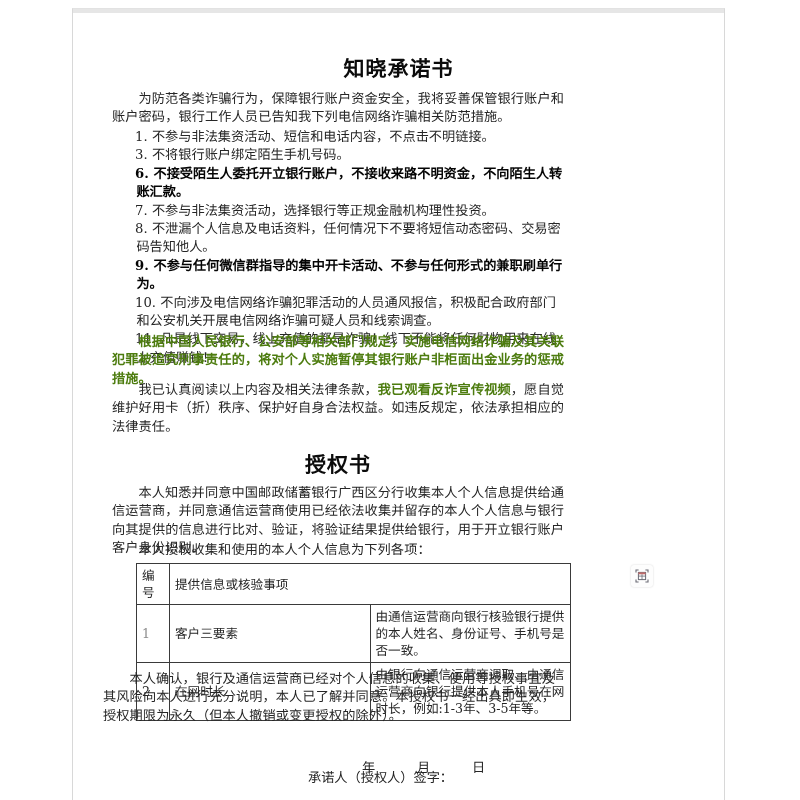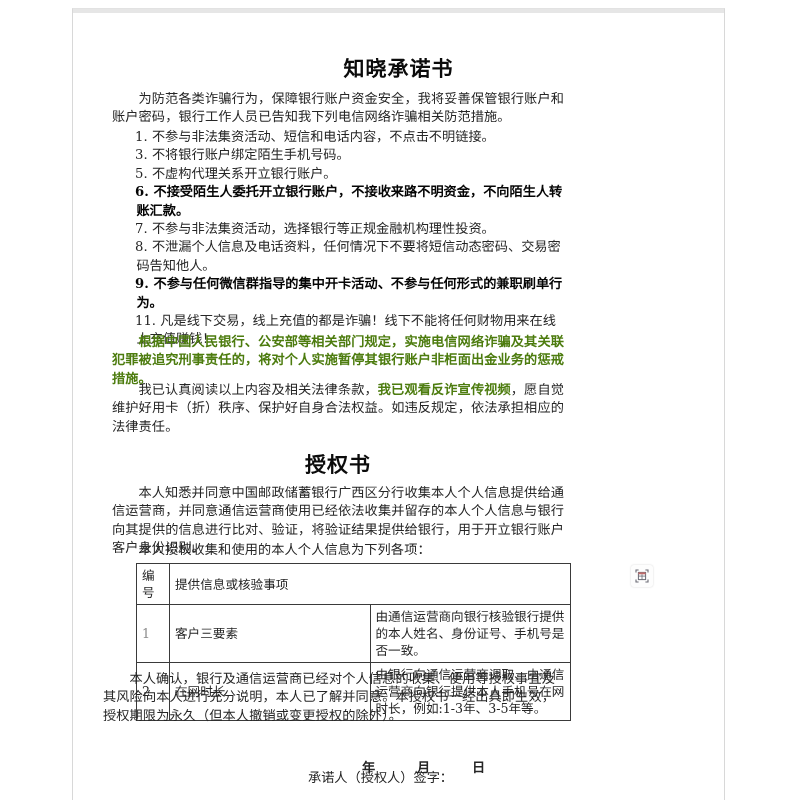--- a/index.html
+++ b/index.html
@@ -117,21 +117,20 @@
   .sign-row {
     font-size: 13.2px;
     color: #262626;
     padding-left: 196px;
   }
   .date-row {
     font-size: 13.2px;
     color: #262626;
     padding-left: 250px;
     letter-spacing: 0.5px;
-    font-weight: bold;
   }
   .date-row .dseg { display: inline-block; width: 55px; }
   .date-row .dseg:last-child { width: auto; }
 
   
   #table-handle {
     position: absolute;
     left: 631px;
     top: 565px;
     width: 22px;
@@ -155,25 +154,25 @@
 <h1 class="doc-title block" id="title-main" style="left:72px; top:0; width:653px;">知晓承诺书</h1>
 
 <div class="block" id="intro-para">
   <p class="para indent">为防范各类诈骗行为，保障银行账户资金安全，我将妥善保管银行账户和账户密码，银行工作人员已告知我下列电信网络诈骗相关防范措施。</p>
 </div>
 
 <div class="block" id="rules-list">
 
 <p class="listline num-indent"><span>1.</span><span> 不参与非法集资活动、短信和电话内容，不点击不明链接。</span></p>
     <p class="listline num-indent"><span>3.</span><span> 不将银行账户绑定陌生手机号码。</span></p>
-    <p class="listline num-indent"><span>5.</span><span> 不虚构代理关系开立银行账户。</span></p>
     <p class="listline num-indent b"><span>6.</span><span> 不接受陌生人委托开立银行账户，不接收来路不明资金，不向陌生人转账汇款。</span></p>
     <p class="listline num-indent"><span>7.</span><span> 不参与非法集资活动，选择银行等正规金融机构理性投资。</span></p>
     <p class="listline num-indent"><span>8.</span><span> 不泄漏个人信息及电话资料，任何情况下不要将短信动态密码、交易密码告知他人。</span></p>
     <p class="listline num-indent b"><span>9.</span><span> 不参与任何微信群指导的集中开卡活动、不参与任何形式的兼职刷单行为。</span></p>
+    <p class="listline num-indent"><span>10.</span><span> 不向涉及电信网络诈骗犯罪活动的人员通风报信，积极配合政府部门和公安机关开展电信网络诈骗可疑人员和线索调查。</span></p>
     <p class="listline num-indent"><span>11.</span><span> 凡是线下交易，线上充值的都是诈骗！线下不能将任何财物用来在线上充值赚钱！</span></p>
   </div>
 
 <div class="block" id="penalty-para">
   <p class="para indent bold">根据中国人民银行、公安部等相关部门规定，实施电信网络诈骗及其关联犯罪被追究刑事责任的，将对个人实施暂停其银行账户非柜面出金业务的惩戒措施。</p>
 </div>
 
 <div class="block" id="ack-para">
   <p class="para indent"><span>我已认真阅读以上内容及相关法律条款，</span><span class="bold">我已观看反诈宣传视频</span><span>，愿自觉维护好用卡（折）秩序、保护好自身合法权益。如违反规定，依法承担相应的法律责任。</span></p>
 </div>

